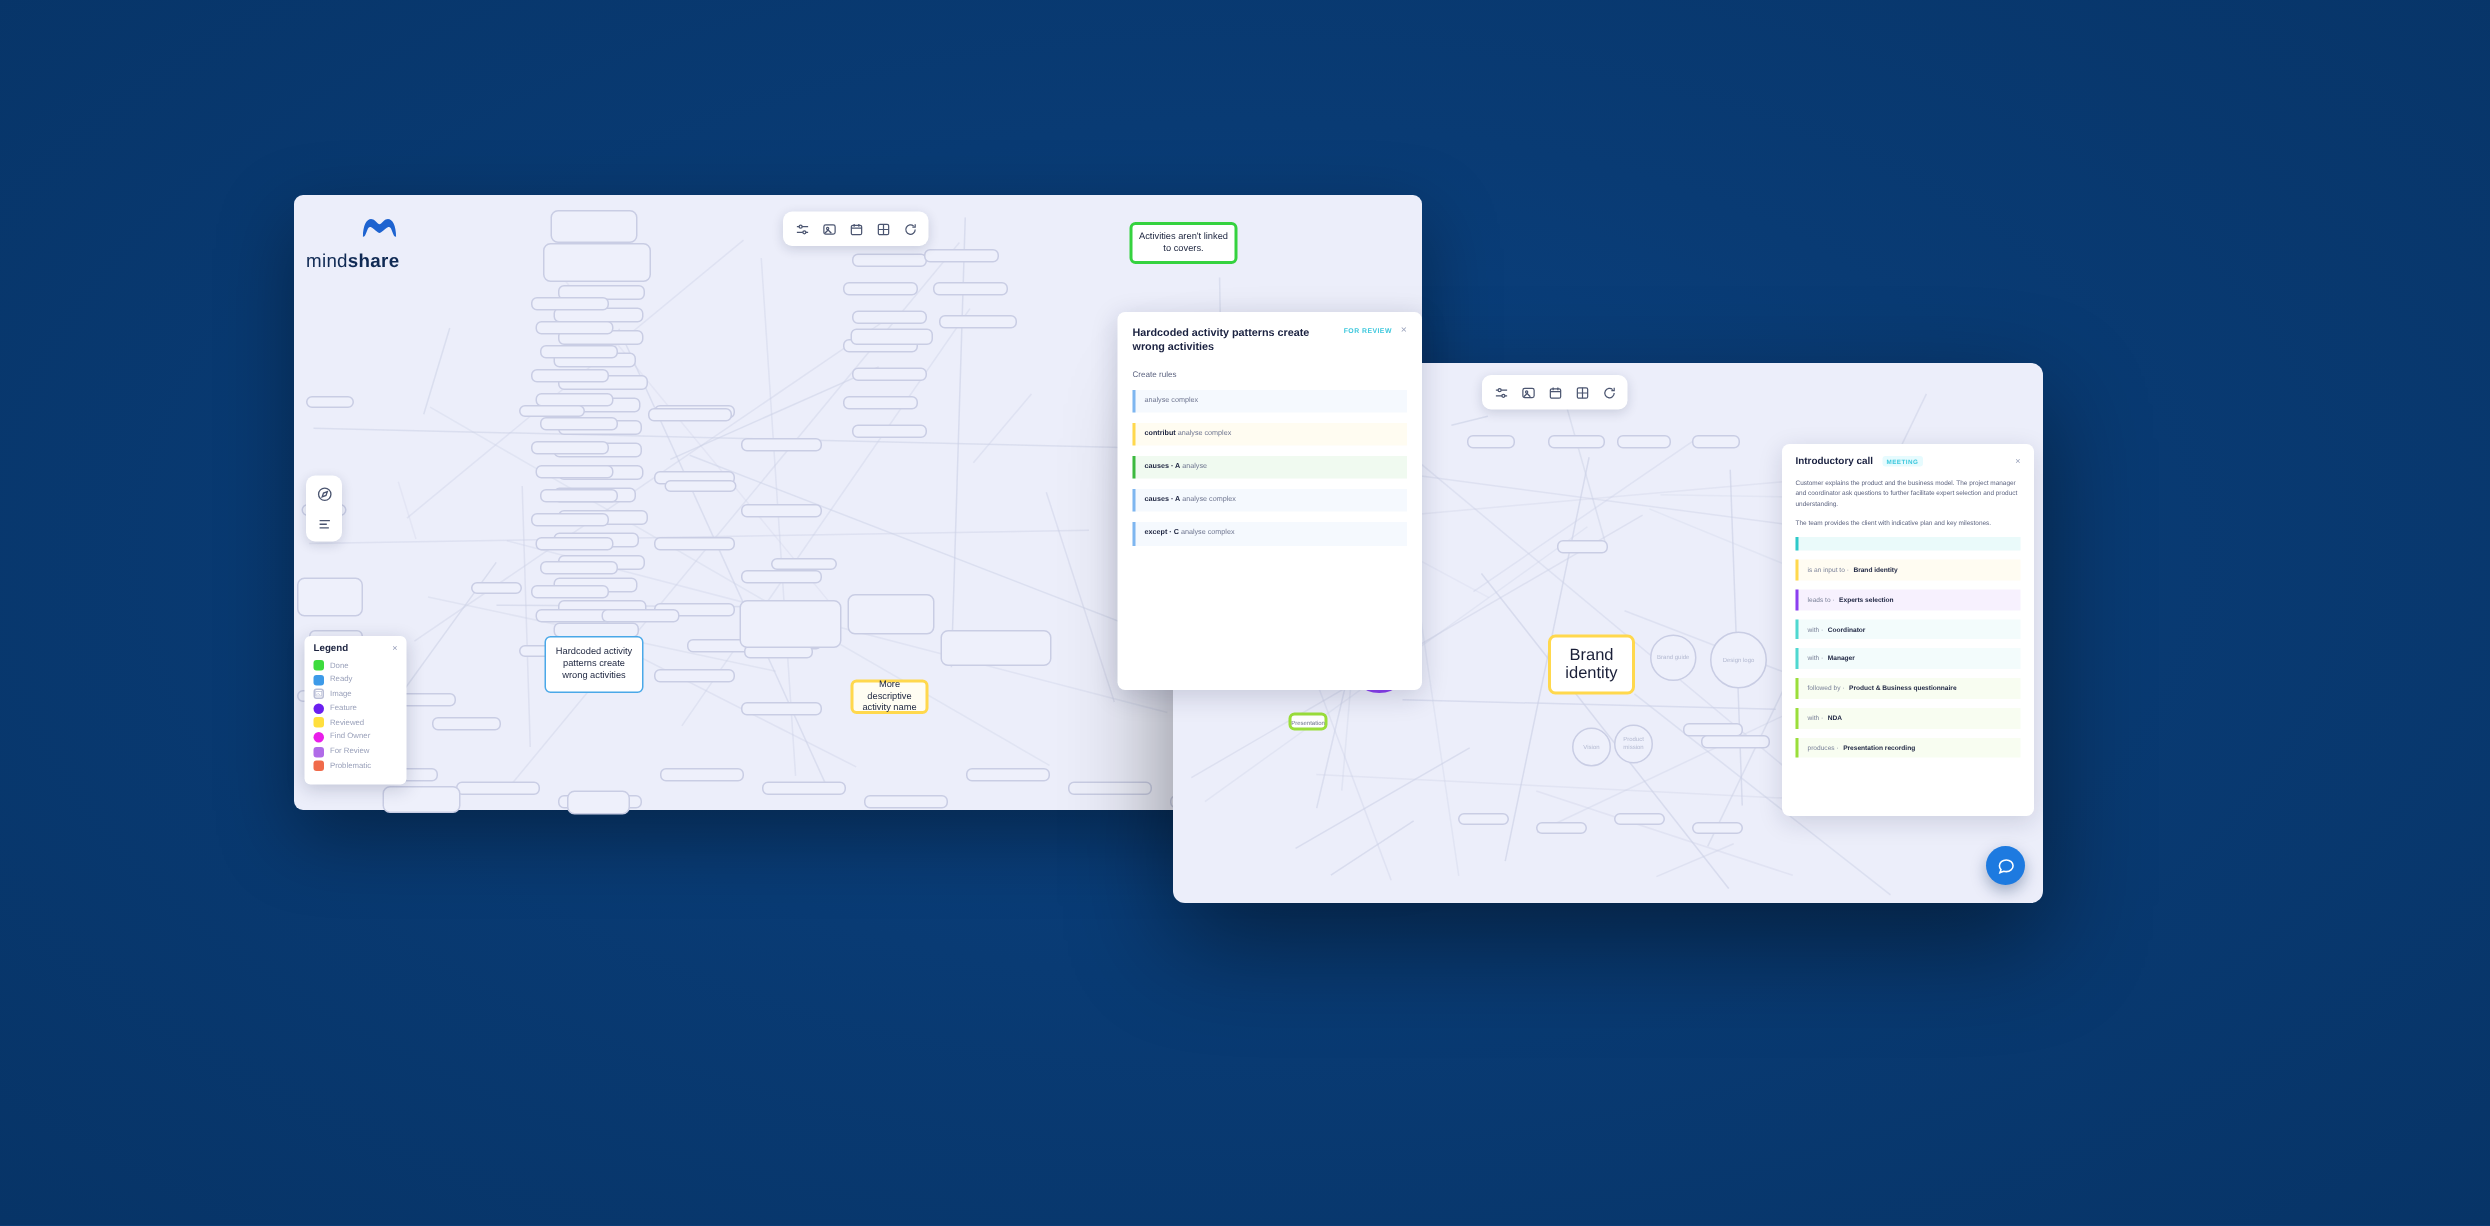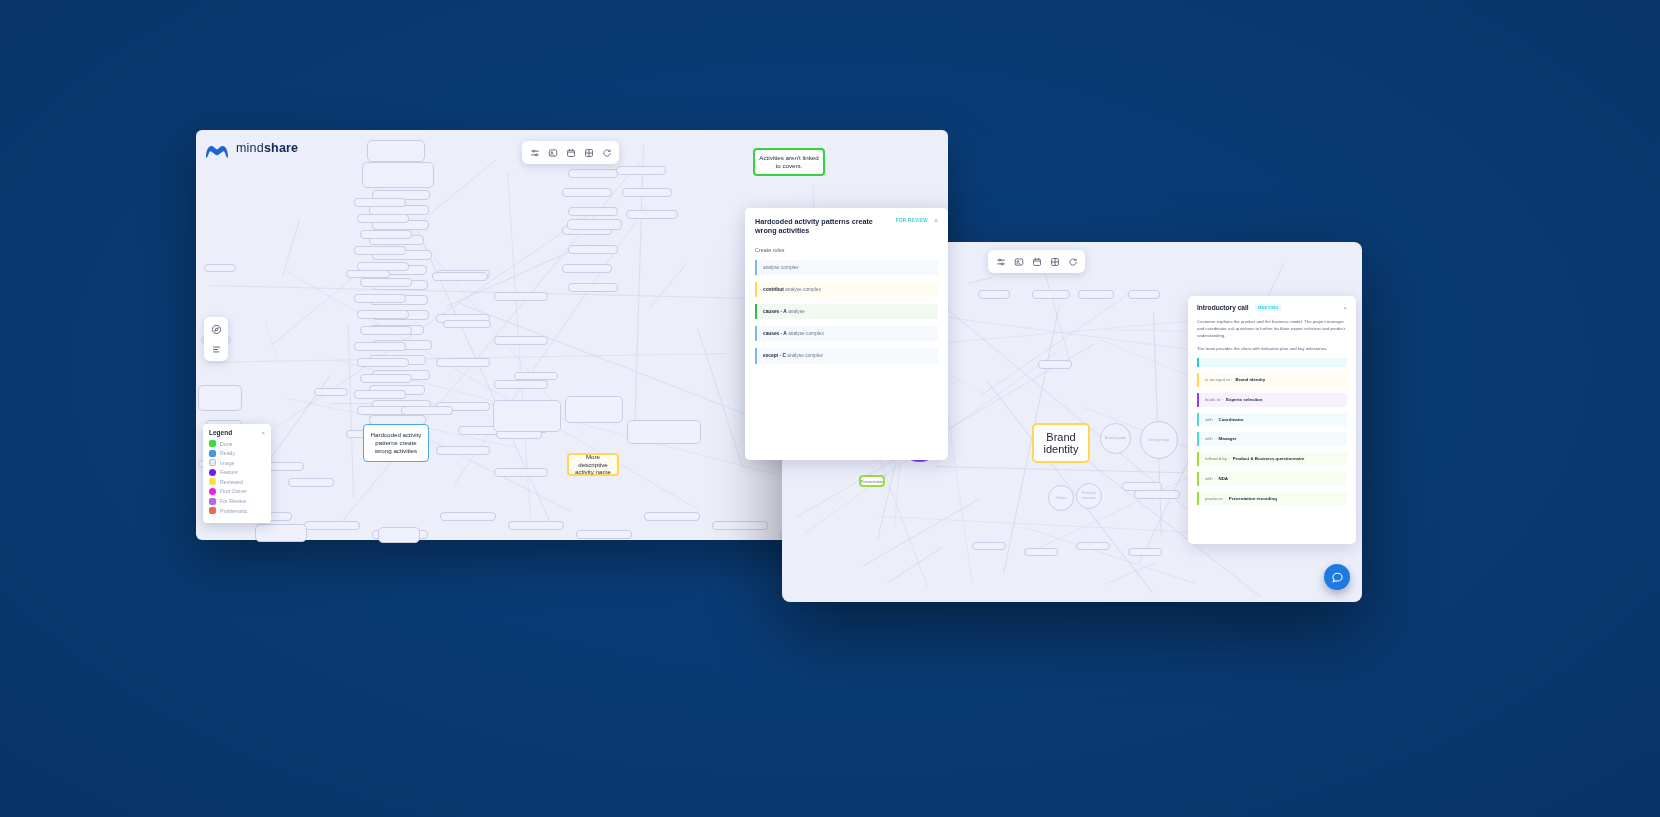--- a/index.html
+++ b/index.html
@@ -47,21 +47,21 @@
     overflow:hidden;
   }
   .node.big{ font-size:9px; color:#b2b8d2; border-radius:5px; }
   .node.ghost{ color:transparent; }
 
   .edge{ position:absolute; background:#ccd1e6; height:1px; transform-origin:0 0; opacity:.85;}
 
   
   .logo{
     position:absolute; left:204px; top:141px;
-    display:flex; align-items:flex-start; gap:6px; z-index:9;
+    display:flex; align-items:flex-end; gap:6px; z-index:9;flex-direction:column;
   }
   .logo-mark{ width:26px; height:20px; }
   .logo-text{ font-size:12.5px; color:#102a54; letter-spacing:.2px;}
   .logo-text b{ font-weight:700; }
 
   
   .toolbar{
     position:absolute;
     background:#fff; border-radius:6px;
     box-shadow:0 2px 8px rgba(20,30,70,.16);

